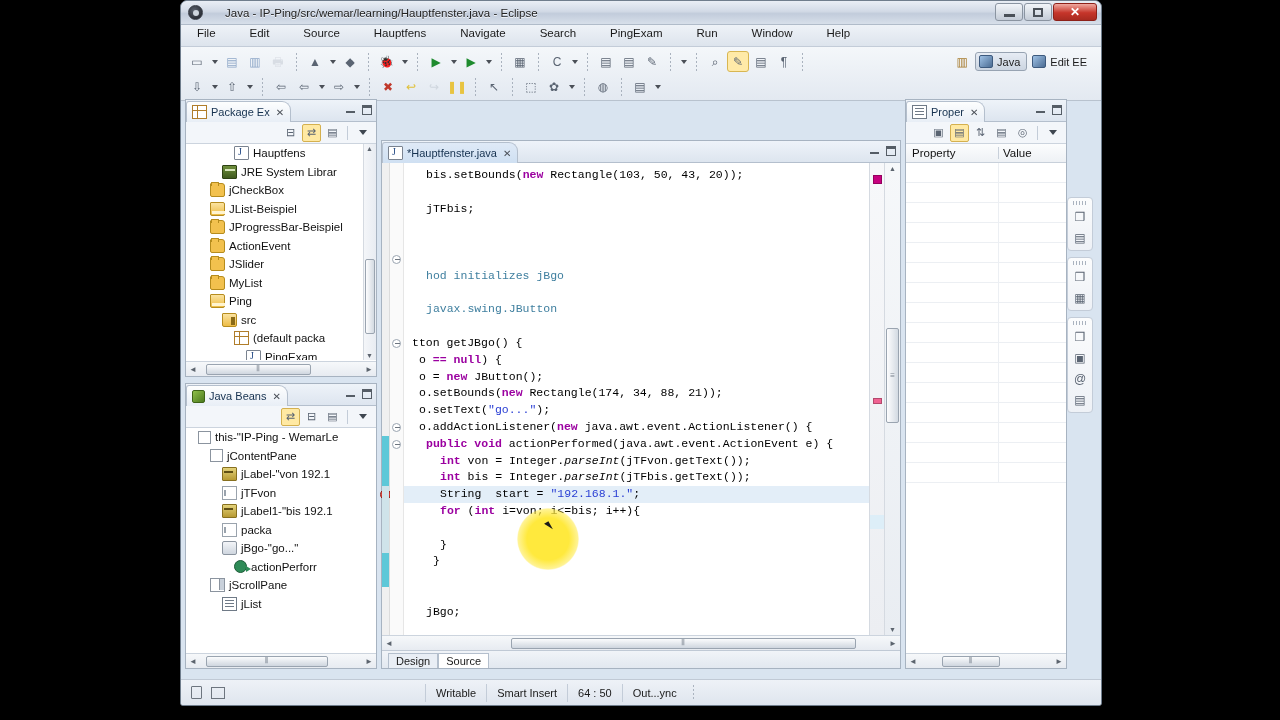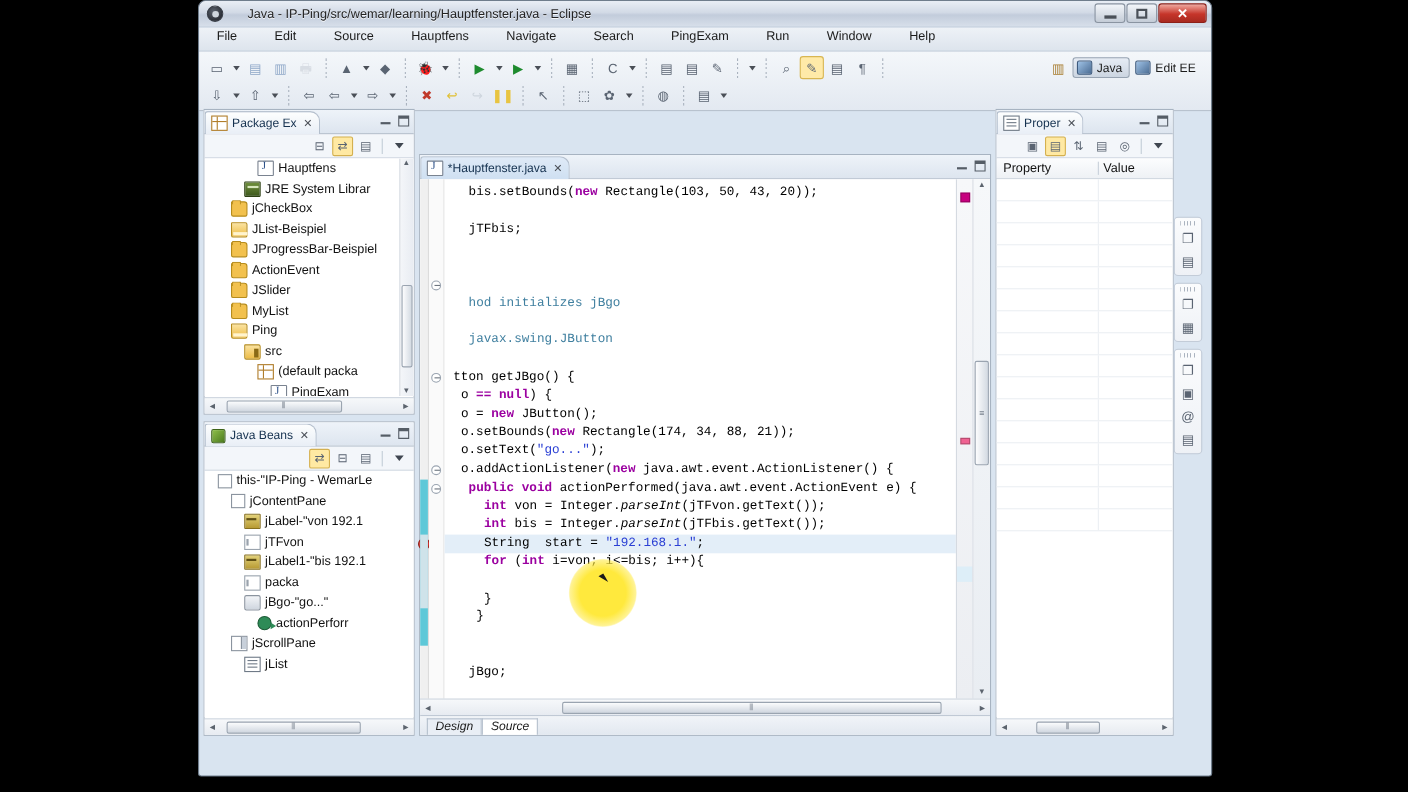--- a/index.html
+++ b/index.html
@@ -176,21 +176,21 @@
   .kw { color:#9b00a0; font-weight:bold; }
   .cm { color:#3f7f9f; }
   .st { color:#2a3fd4; }
   .it { font-style:italic; }
   .hl-line { position:absolute; left:0; right:0; height:16.8px; background:#e3eef8; }
   .ed-tabs {
     position:absolute; left:0; right:0; bottom:0; height:18px;
     background:linear-gradient(180deg,#f1f4f8,#e2e8f0); border-top:1px solid #c0c9d5;
     display:flex; align-items:flex-end; padding-left:6px;
   }
-  .edtab { font-size:11px; padding:1px 7px; border:1px solid #b4bfcd; border-bottom:none; background:#e9eef5; color:#1a1a1a;font-style:italic;}
+  .edtab { font-size:11px; padding:1px 7px; border:1px solid #b4bfcd; border-bottom:none; background:#e9eef5; color:#1a1a1a;}
   .edtab.active { background:#fff; }
   .ed-hscroll {
     position:absolute; left:0; right:0; bottom:18px; height:15px;
     background:linear-gradient(180deg,#f6f8fa,#e7ebf1); border-top:1px solid #ccd4de;
     display:flex; align-items:center;
   }
 
   
   .prop-head {
     display:flex; height:19px; align-items:center; font-size:11.5px; color:#111;
@@ -815,14 +815,26 @@
             <div class="fvi">
               <span style="font-size: 12px; color: rgb(90, 100, 114);">@</span>
             </div>
             <div class="fvi">
               <span style="font-size: 12px; color: rgb(90, 100, 114);">▤</span>
             </div>
           </div>
         </div>
     </div>
 
+    <div class="statusbar">
+      <div class="sb-seg nb">
+        <span style="display:inline-block;width:11px;height:13px;border:1.5px solid #6d757f;border-radius:1px;margin-right:9px;"></span>
+        <span style="display:inline-block;width:14px;height:12px;border:1.5px solid #6d757f;"></span>
+      </div>
+      <div style="width:190px"></div>
+      <div class="sb-seg">Writable</div>
+      <div class="sb-seg">Smart Insert</div>
+      <div class="sb-seg">64 : 50</div>
+      <div class="sb-seg">Out...ync</div>
+      <div class="sb-dots"></div>
+    </div>
   </div>
 </div>
 
 </body></html>

